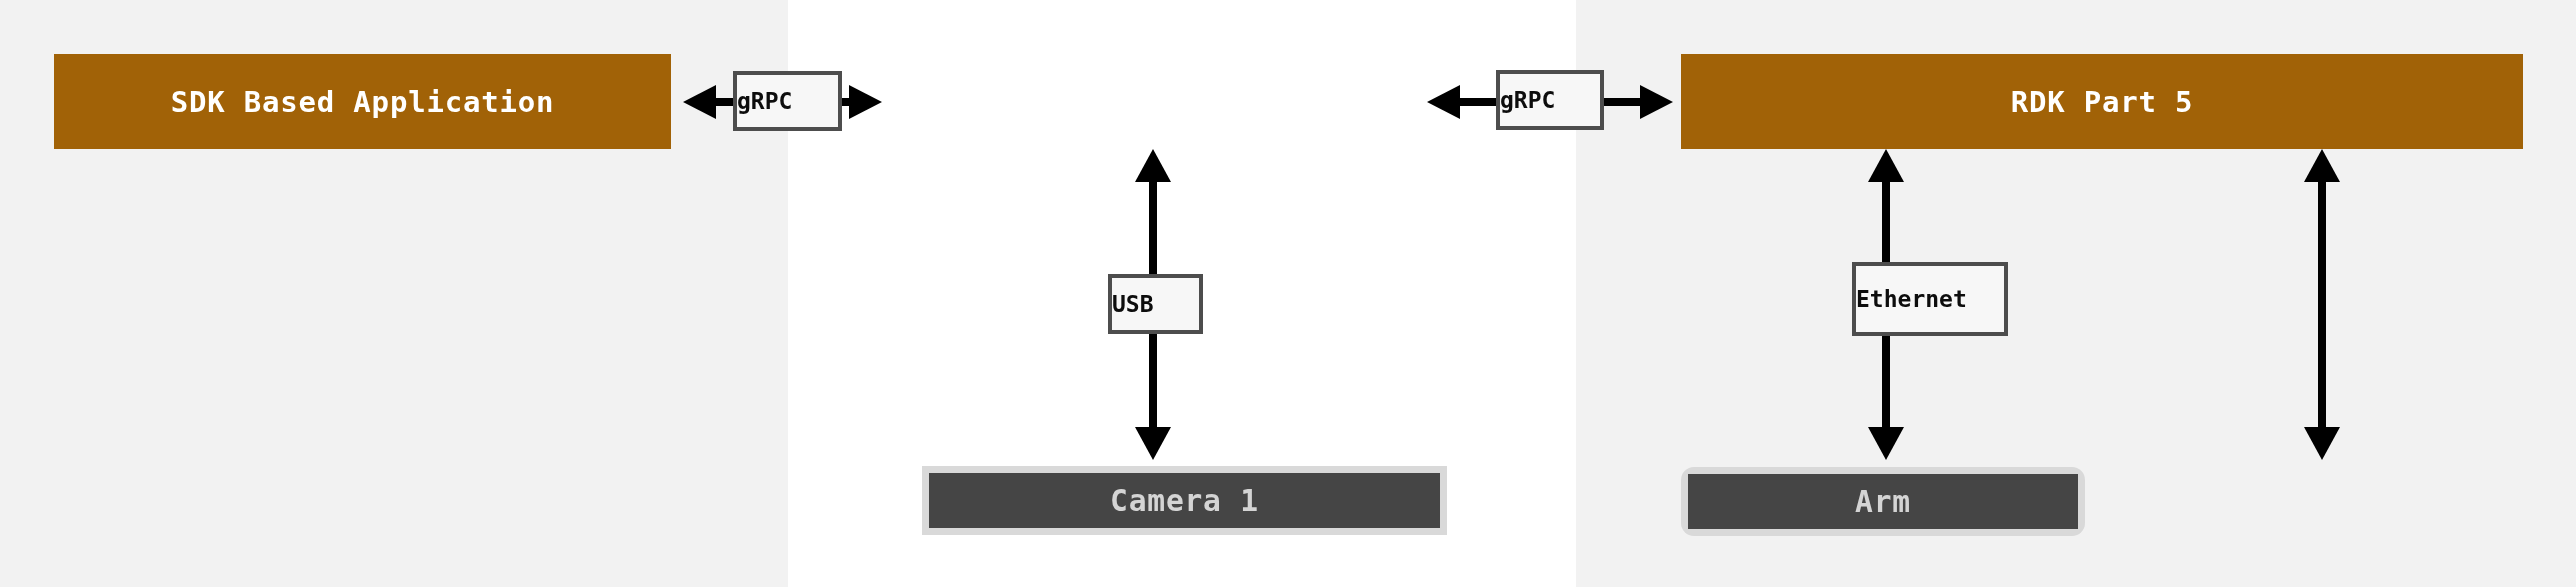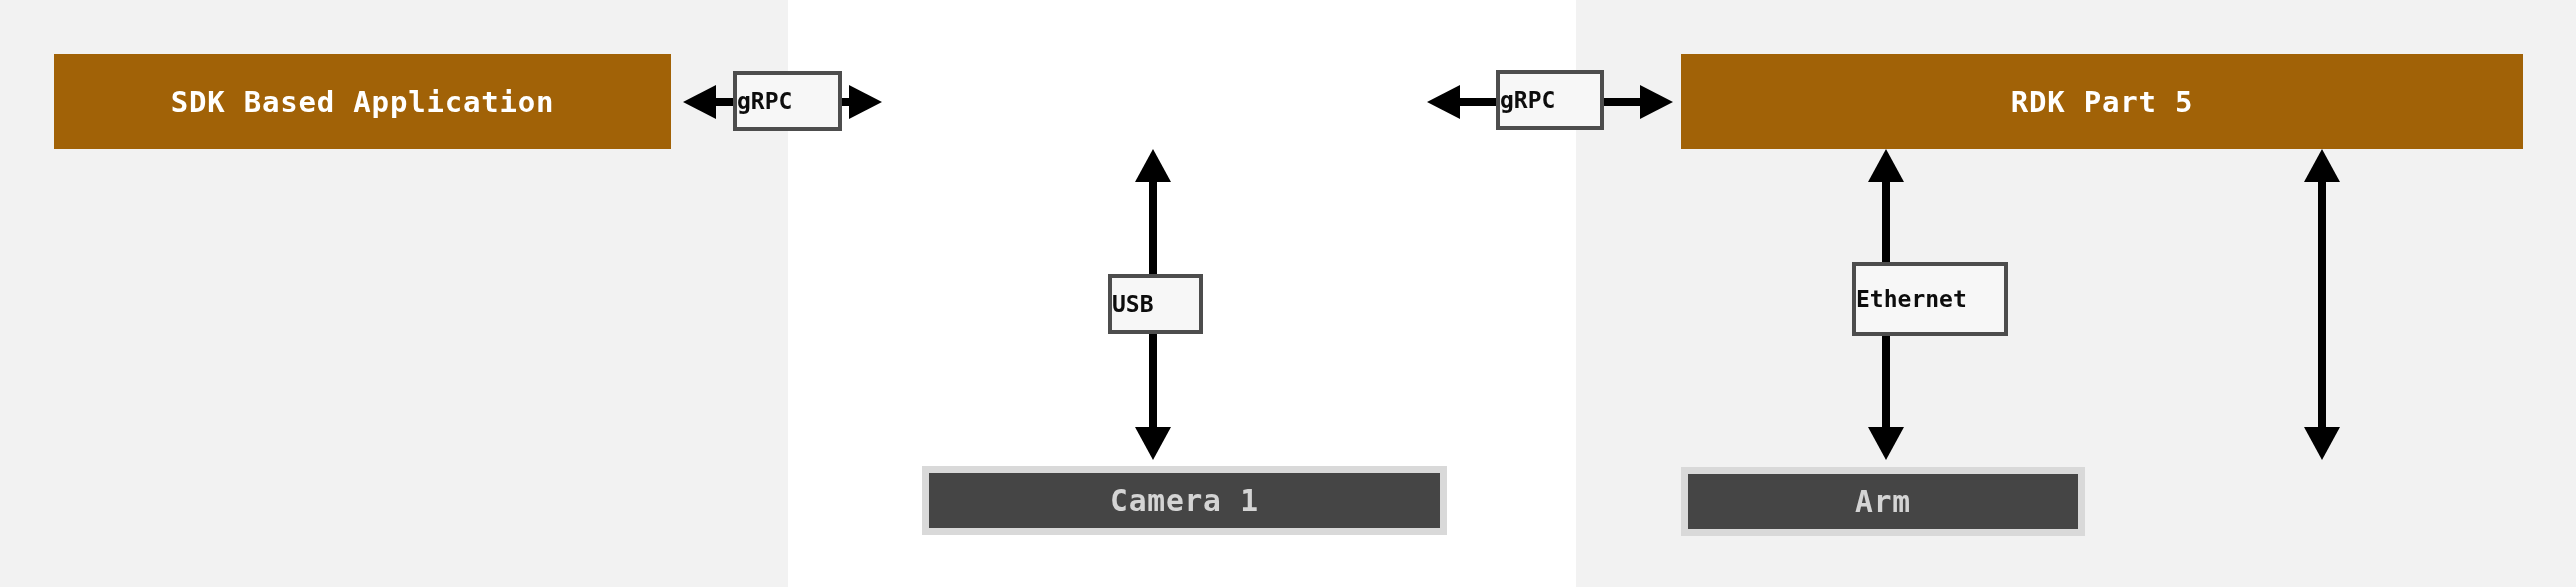--- a/index.html
+++ b/index.html
@@ -40,21 +40,21 @@
   .device {
     position: absolute; background: #d9d9d9; padding: 6.6px;
     box-sizing: border-box; z-index: 3;
   }
   .device-inner {
     width: 100%; height: 100%; background: #454545; color: #d4d4d4;
     display: flex; align-items: center; justify-content: center; font-size: 29.6px;
     letter-spacing: 0.8px;
   }
   #device-camera1 { left: 894px; top: 466px; width: 525px; height: 69px; margin-left: 28px; }
-  #device-arm     { left: 1681px; top: 467px; width: 404px; height: 69px; }
+  #device-arm     { left: 1681px; top: 467px; width: 404px; height: 69px; border-radius: 13px; }
   #device-gantry  { left: 2121px; top: 467px; width: 402px; height: 69px; }
   
   .hline { position: absolute; height: 8.2px; background: #000; z-index: 1; }
   .vline { position: absolute; width: 8.2px;  background: #000; z-index: 1; }
   .tri { position: absolute; width: 0; height: 0; z-index: 1; }
   .tri-left  { border-top: 17px solid transparent; border-bottom: 17px solid transparent; border-right: 33px solid #000; }
   .tri-right { border-top: 17px solid transparent; border-bottom: 17px solid transparent; border-left: 33px solid #000; }
   .tri-up    { border-left: 18px solid transparent; border-right: 18px solid transparent; border-bottom: 33px solid #000; }
   .tri-down  { border-left: 18px solid transparent; border-right: 18px solid transparent; border-top: 33px solid #000; }
   

